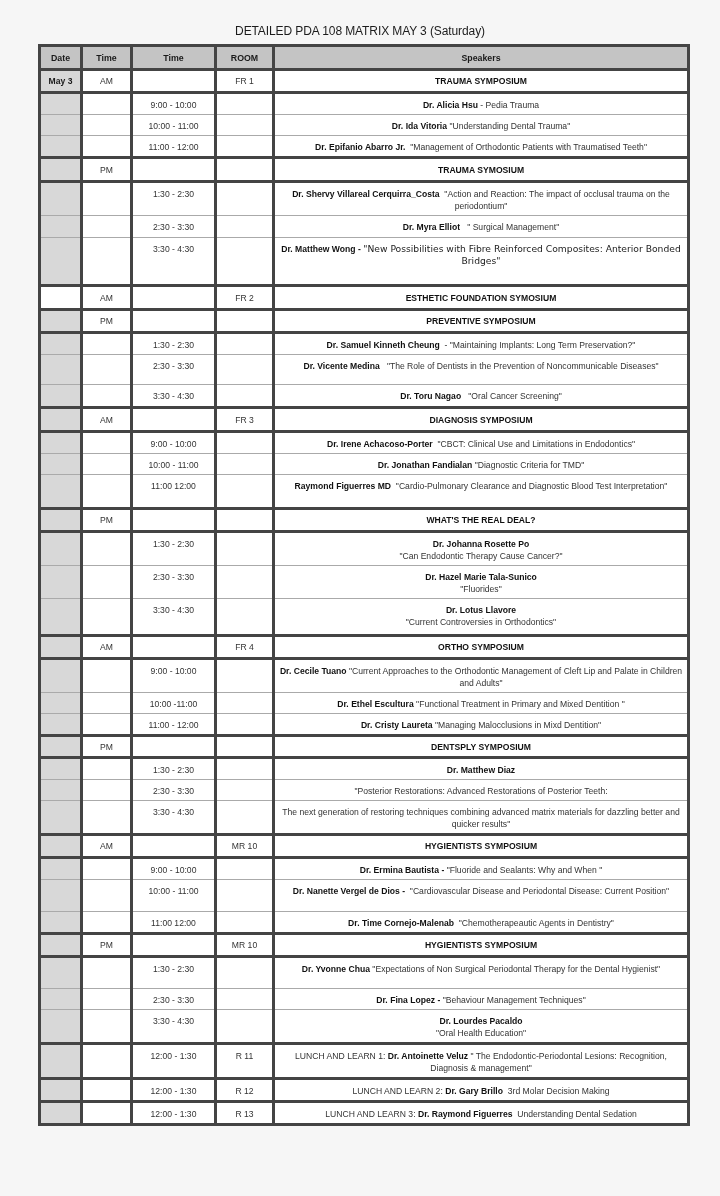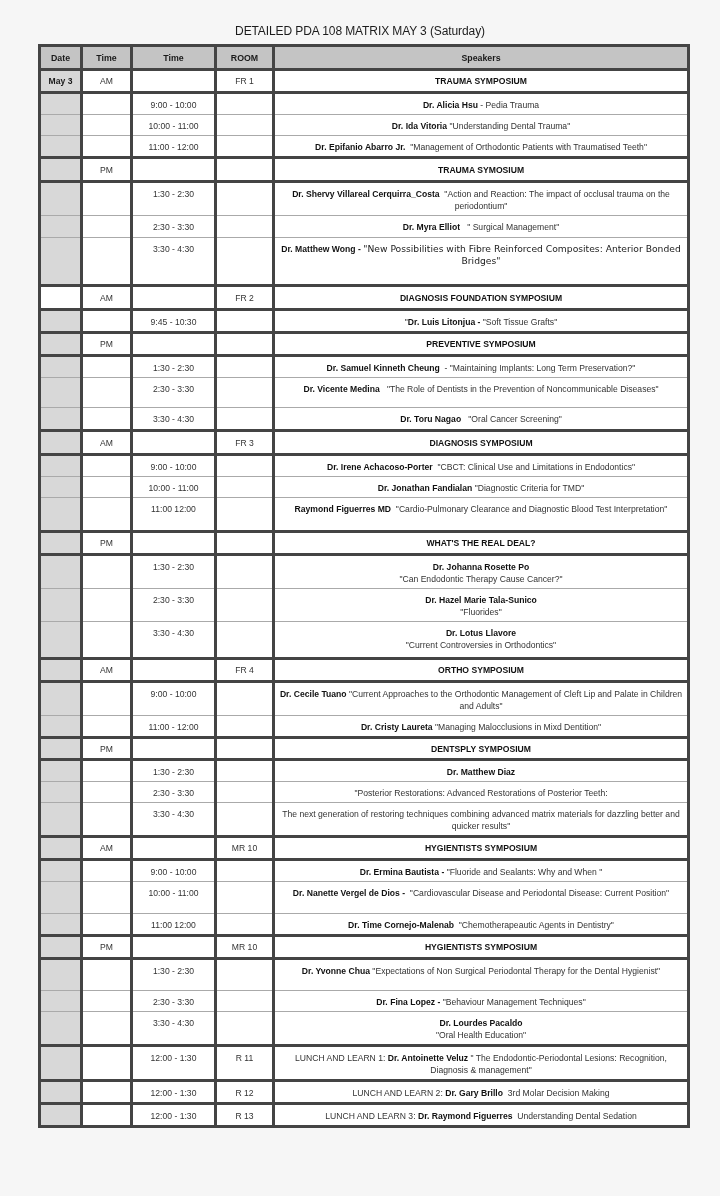--- a/index.html
+++ b/index.html
@@ -120,28 +120,21 @@
         <td></td>
         <td>3:30 - 4:30</td>
         <td></td>
         <td class="spk"><b>Dr. Matthew Wong -</b><span style="white-space:pre"> </span><span class="deja">"New Possibilities with Fibre Reinforced Composites: Anterior Bonded Bridges"</span></td>
       </tr>
       <tr class="sec" style="height: 24px;">
         <td class="date white"></td>
         <td>AM</td>
         <td></td>
         <td>FR 2</td>
-        <td class="spk">DIAGNOSIS FOUNDATION SYMPOSIUM</td>
-      </tr>
-      <tr style="height: 21px;">
-        <td class="date"></td>
-        <td></td>
-        <td>9:45 - 10:30</td>
-        <td></td>
-        <td class="spk"><span>"</span><b>Dr. Luis  Litonjua -</b><span style="white-space:pre"> </span><span class="">"Soft Tissue Grafts"</span></td>
+        <td class="spk">ESTHETIC FOUNDATION SYMOSIUM</td>
       </tr>
       <tr class="sec" style="height: 23px;">
         <td class="date"></td>
         <td>PM</td>
         <td></td>
         <td></td>
         <td class="spk">PREVENTIVE SYMPOSIUM</td>
       </tr>
       <tr style="height: 21px;">
         <td class="date"></td>
@@ -226,20 +219,27 @@
         <td></td>
         <td>FR 4</td>
         <td class="spk">ORTHO SYMPOSIUM</td>
       </tr>
       <tr style="height: 32px;">
         <td class="date"></td>
         <td></td>
         <td>9:00 - 10:00</td>
         <td></td>
         <td class="spk"><b>Dr. Cecile Tuano</b><span style="white-space:pre"> </span><span class="">"Current Approaches to the Orthodontic Management of Cleft Lip and Palate in Children and Adults"</span></td>
+      </tr>
+      <tr style="height: 21px;">
+        <td class="date"></td>
+        <td></td>
+        <td>10:00 -11:00</td>
+        <td></td>
+        <td class="spk"><b>Dr. Ethel Escultura</b><span style="white-space:pre"> </span><span class="">"Functional Treatment in Primary  and Mixed Dentition "</span></td>
       </tr>
       <tr style="height: 22px;">
         <td class="date"></td>
         <td></td>
         <td>11:00 - 12:00</td>
         <td></td>
         <td class="spk"><b>Dr. Cristy Laureta</b><span style="white-space:pre"> </span><span class="">"Managing Malocclusions in Mixd Dentition"</span></td>
       </tr>
       <tr class="sec" style="height: 22px;">
         <td class="date"></td>

